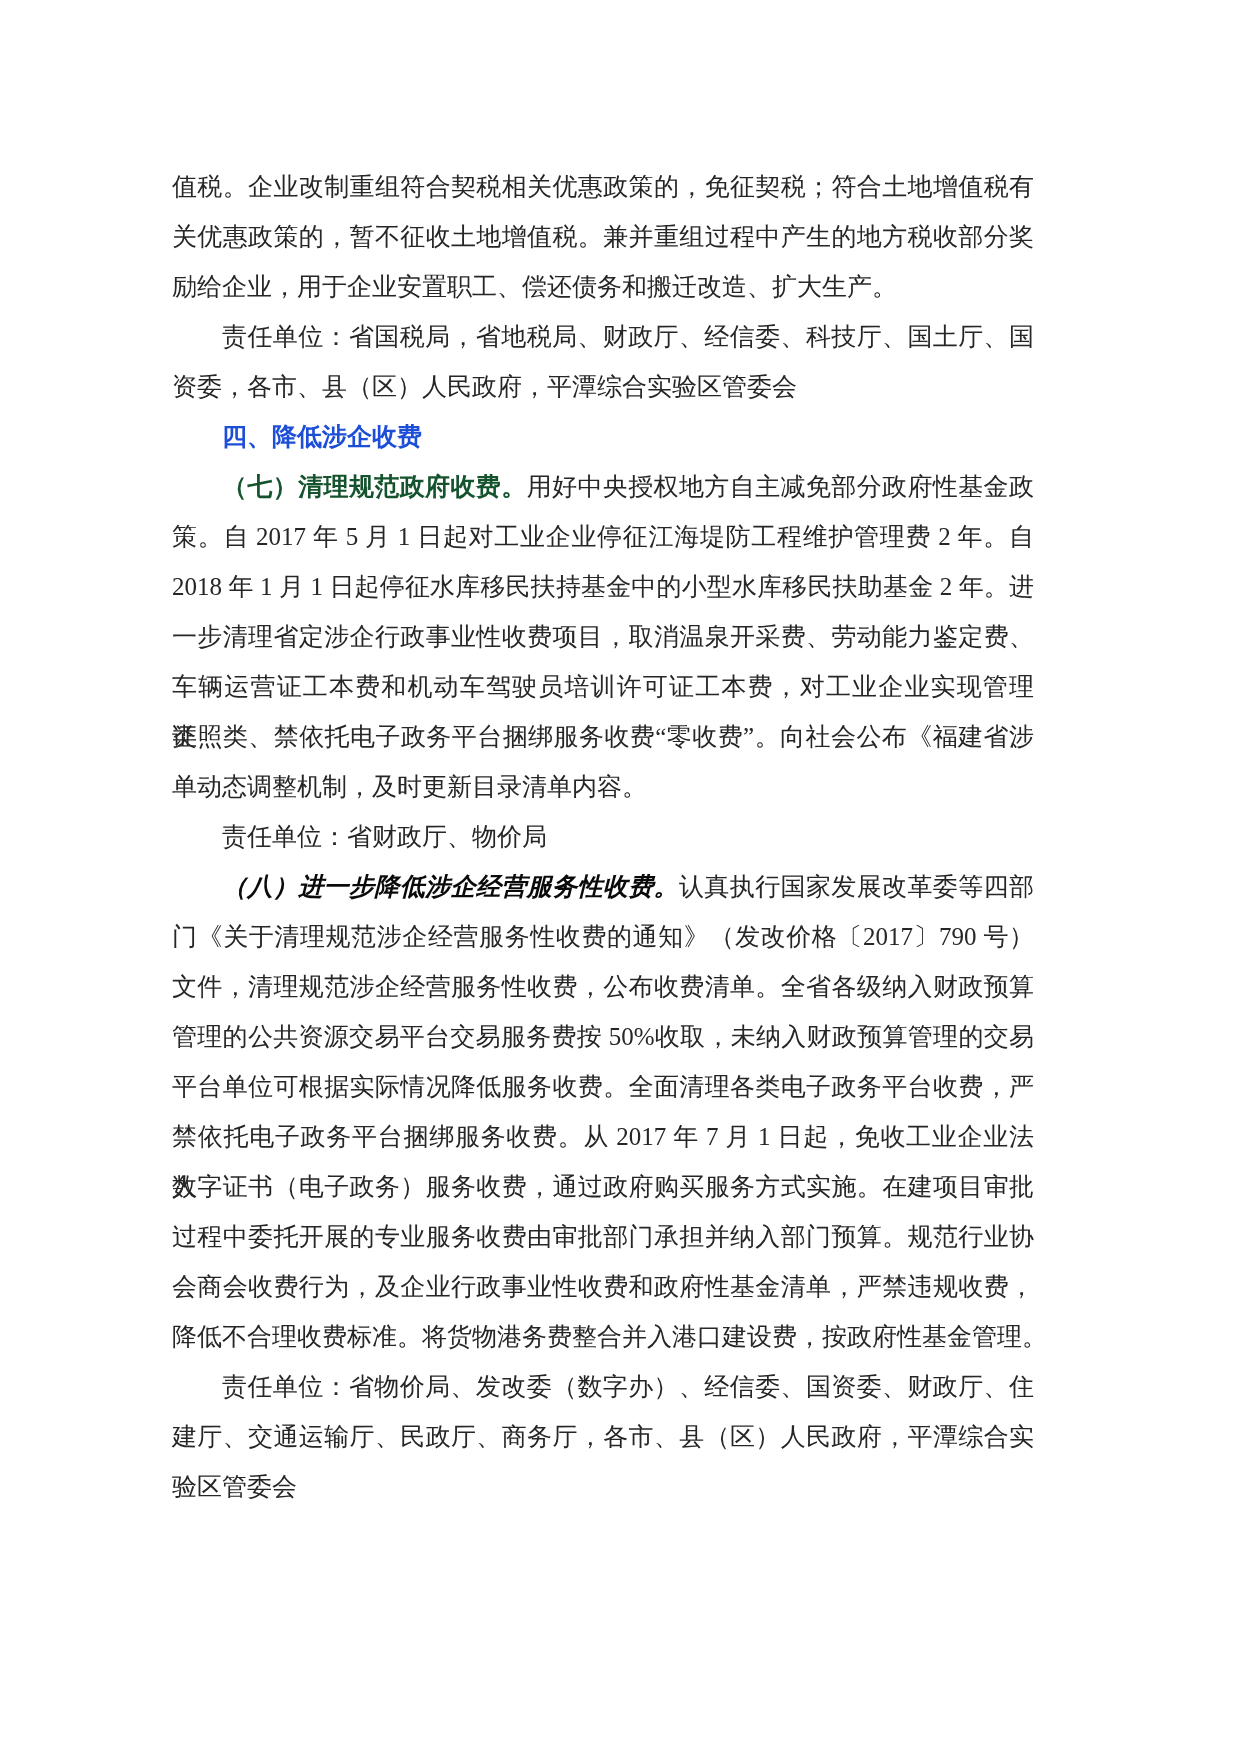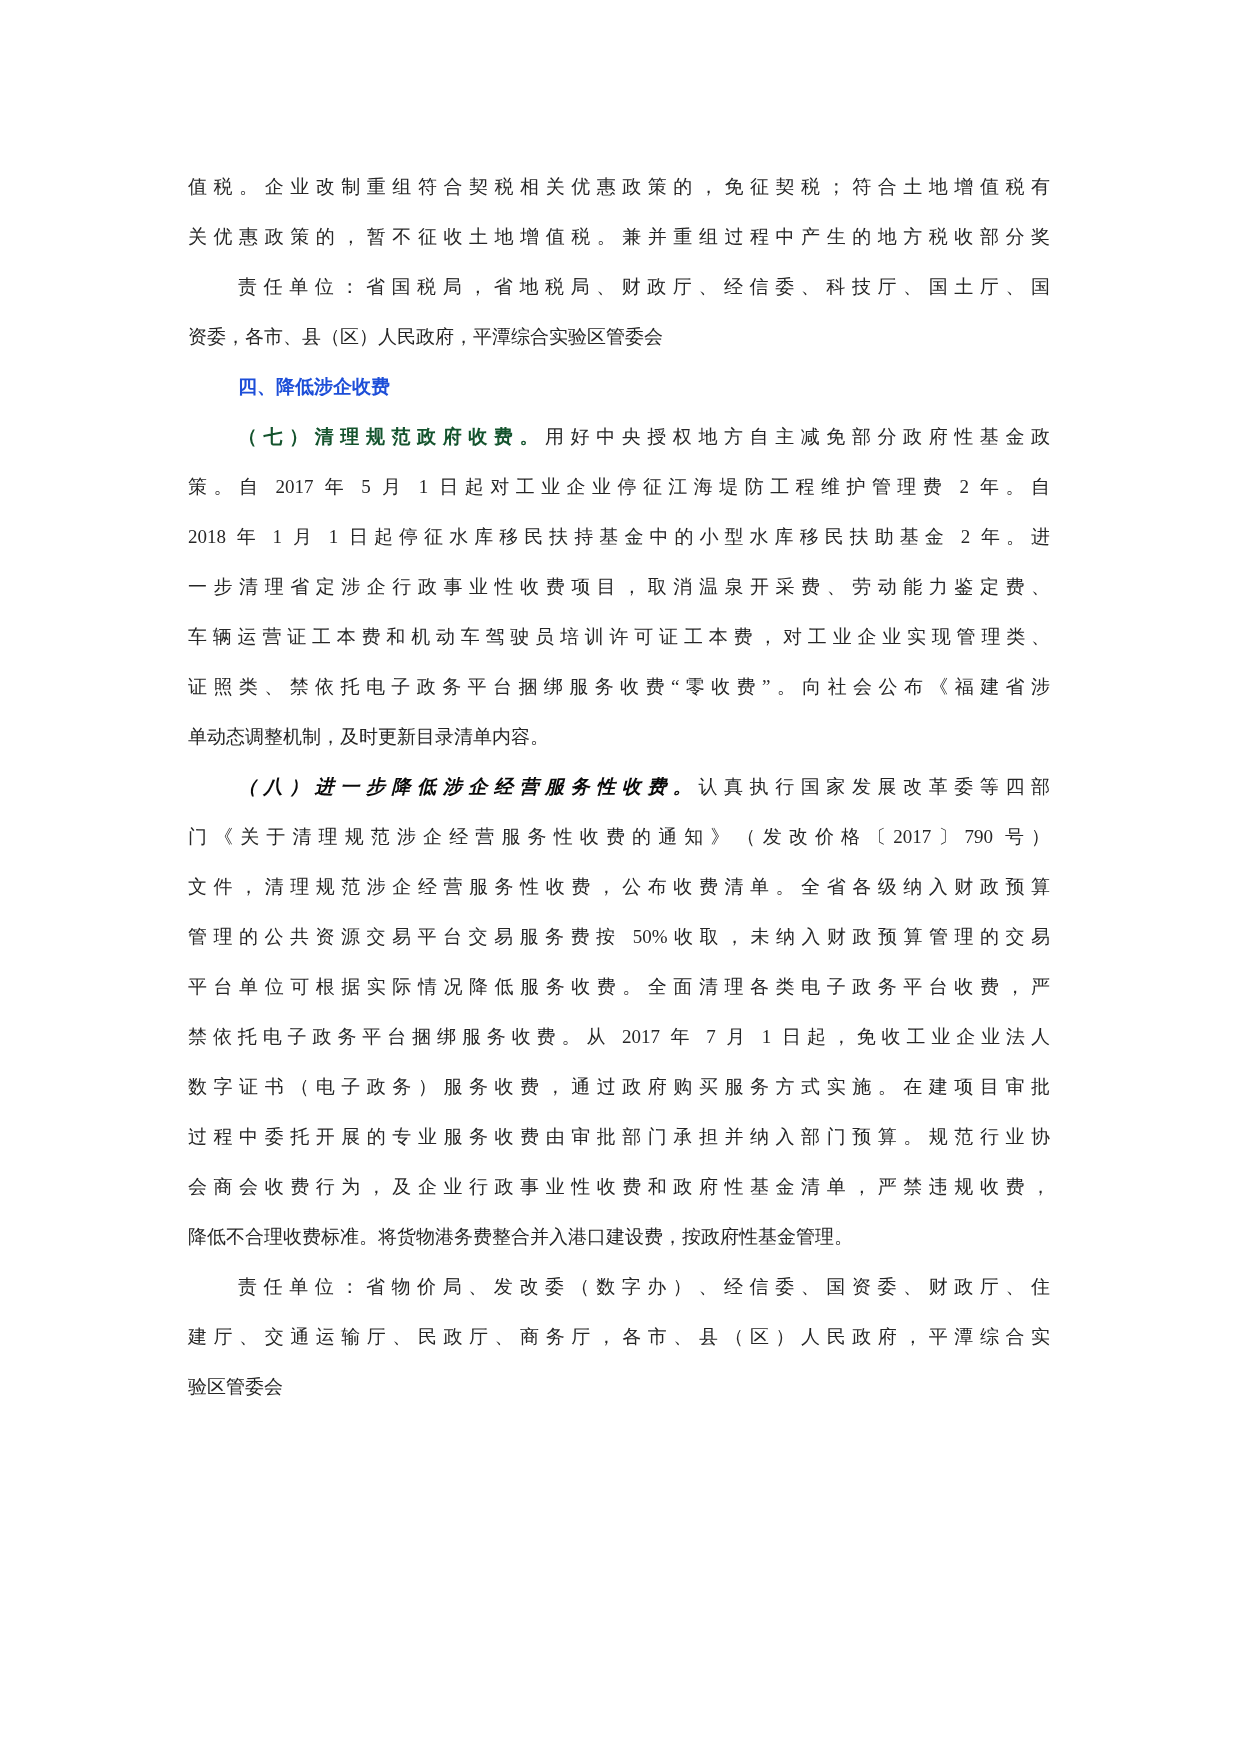--- a/index.html
+++ b/index.html
@@ -11,24 +11,24 @@
     position: relative;
     width: 1240px;
     height: 1754px;
     background: #ffffff;
     overflow: hidden;
     font-family: "Liberation Serif", "DejaVu Serif", serif;
   }
   .doc-body {
     position: absolute;
     top: 162px;
-    left: 188px;
+    left: 172px;
     width: 862px;
     color: #262626;
-    font-size: 19px;
+    font-size: 25px;
     line-height: 50px;
   }
   .line {
     height: 50px;
     text-align: justify;
     white-space: nowrap;
   }
   .line.fill {
     white-space: normal;
     text-align-last: justify;
@@ -42,30 +42,32 @@
     color: #0a0a0a;
   }
 </style>
 </head>
 <body>
 
 <div class="page" style="background: rgb(255, 255, 255);">
   <div id="doc-body" class="doc-body" style="color: rgb(38, 38, 38);">
       <div class="line fill"><span class="seg">值税。企业改制重组符合契税相关优惠政策的，免征契税；符合土地增值税有</span></div>
       <div class="line fill"><span class="seg">关优惠政策的，暂不征收土地增值税。兼并重组过程中产生的地方税收部分奖</span></div>
+      <div class="line"><span class="seg">励给企业，用于企业安置职工、偿还债务和搬迁改造、扩大生产。</span></div>
       <div class="line indent fill"><span class="seg">责任单位：省国税局，省地税局、财政厅、经信委、科技厅、国土厅、国</span></div>
       <div class="line"><span class="seg">资委，各市、县（区）人民政府，平潭综合实验区管委会</span></div>
       <div class="line indent"><span class="seg bold" style="color: #1d4ed8;">四、降低涉企收费</span></div>
       <div class="line indent fill"><span class="seg bold" style="color: #14532d;">（七）清理规范政府收费。</span><span class="seg">用好中央授权地方自主减免部分政府性基金政</span></div>
       <div class="line fill"><span class="seg">策。自 2017 年 5 月 1 日起对工业企业停征江海堤防工程维护管理费 2 年。自</span></div>
       <div class="line fill"><span class="seg">2018 年 1 月 1 日起停征水库移民扶持基金中的小型水库移民扶助基金 2 年。进</span></div>
       <div class="line fill"><span class="seg">一步清理省定涉企行政事业性收费项目，取消温泉开采费、劳动能力鉴定费、</span></div>
       <div class="line fill"><span class="seg">车辆运营证工本费和机动车驾驶员培训许可证工本费，对工业企业实现管理类、</span></div>
       <div class="line fill"><span class="seg">证照类、禁依托电子政务平台捆绑服务收费“零收费”。向社会公布《福建省涉</span></div>
       <div class="line"><span class="seg">单动态调整机制，及时更新目录清单内容。</span></div>
+      <div class="line indent"><span class="seg">责任单位：省财政厅、物价局</span></div>
       <div class="line indent fill"><span class="seg bold" style="color: rgb(10, 10, 10); font-style: italic;">（八）进一步降低涉企经营服务性收费。</span><span class="seg">认真执行国家发展改革委等四部</span></div>
       <div class="line fill"><span class="seg">门《关于清理规范涉企经营服务性收费的通知》（发改价格〔2017〕790 号）</span></div>
       <div class="line fill"><span class="seg">文件，清理规范涉企经营服务性收费，公布收费清单。全省各级纳入财政预算</span></div>
       <div class="line fill"><span class="seg">管理的公共资源交易平台交易服务费按 50%收取，未纳入财政预算管理的交易</span></div>
       <div class="line fill"><span class="seg">平台单位可根据实际情况降低服务收费。全面清理各类电子政务平台收费，严</span></div>
       <div class="line fill"><span class="seg">禁依托电子政务平台捆绑服务收费。从 2017 年 7 月 1 日起，免收工业企业法人</span></div>
       <div class="line fill"><span class="seg">数字证书（电子政务）服务收费，通过政府购买服务方式实施。在建项目审批</span></div>
       <div class="line fill"><span class="seg">过程中委托开展的专业服务收费由审批部门承担并纳入部门预算。规范行业协</span></div>
       <div class="line fill"><span class="seg">会商会收费行为，及企业行政事业性收费和政府性基金清单，严禁违规收费，</span></div>
       <div class="line"><span class="seg">降低不合理收费标准。将货物港务费整合并入港口建设费，按政府性基金管理。</span></div>

